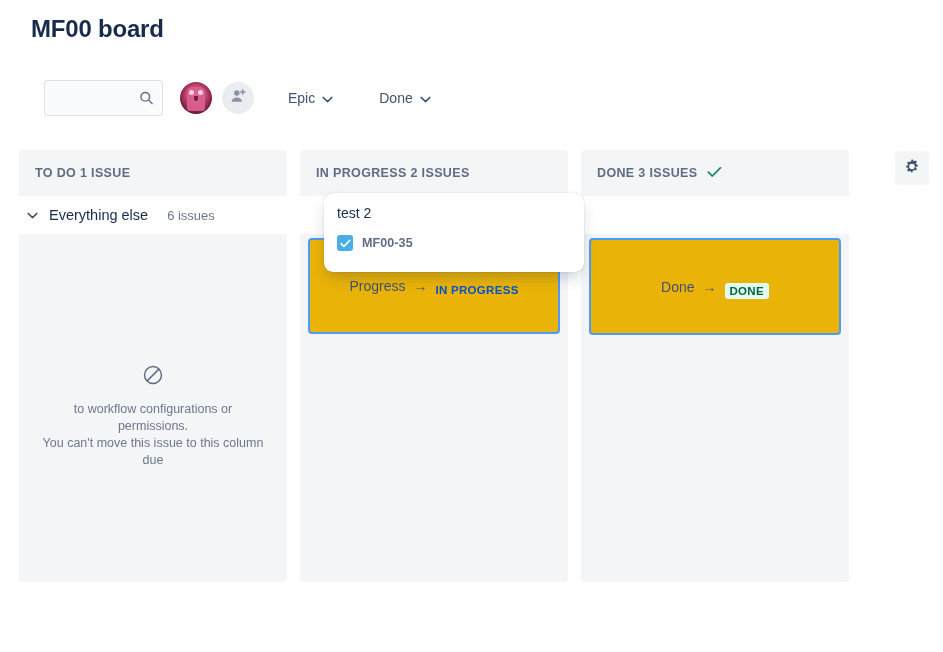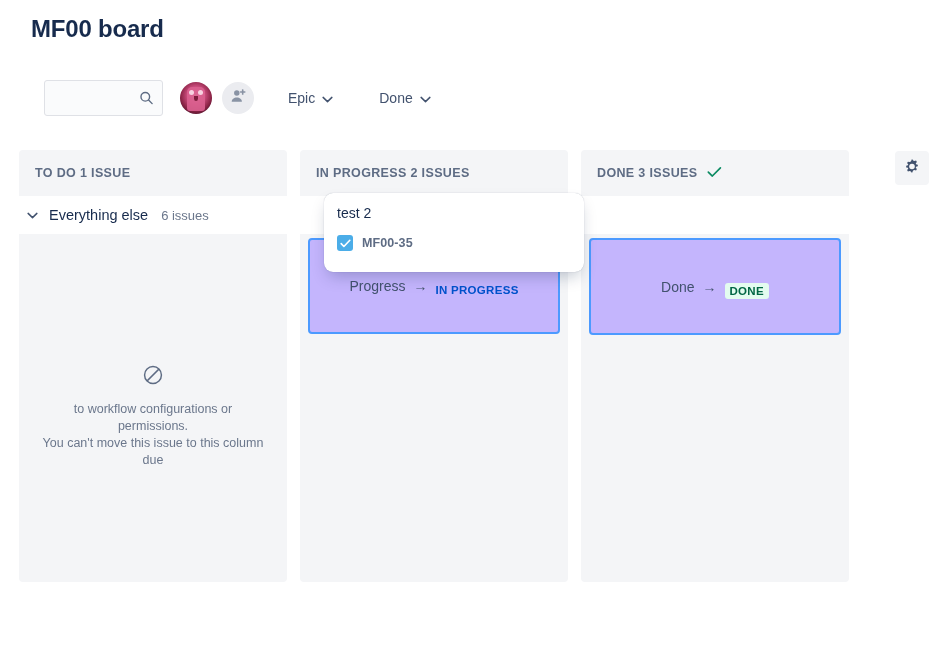--- a/index.html
+++ b/index.html
@@ -70,38 +70,38 @@
     display: flex; align-items: center; padding: 0 16px; gap: 10px;
   }
   .col-header-title {
     font-size: 12.5px; font-weight: 600; color: #5e6c84;
     text-transform: uppercase; letter-spacing: .35px; white-space: nowrap;
   }
 
   .swimlane-row { height: 38px; display: flex; align-items: center; gap: 11px; padding-left: 8px; }
   .swimlane-caret { display: flex; align-items: center; }
   .swimlane-name { font-size: 14.5px; color: #172b4d; font-weight: 400; }
-  .swimlane-count { font-size: 13px; color: #6b778c; margin-left: 2px; }
+  .swimlane-count { font-size: 13px; color: #6b778c; margin-left: 8px; }
 
   .col-bodies { display: flex; gap: 13px; }
   .col-body {
     width: 268px; flex: none; background: #f4f5f7; border-radius: 0 0 4px 4px;
     height: 348px; padding: 8px; position: relative;
   }
 
   .blocked-msg {
     display: flex; flex-direction: column; align-items: center; justify-content: flex-start;
     padding-top: 122px; height: 100%; gap: 11px;
   }
   .blocked-text {
     font-size: 12.5px; color: #6b778c; text-align: center; line-height: 17px; width: 232px;
   }
 
   .dropzone {
-    border: 2px solid #4c9aff; background: #c4b5fd; border-radius: 4px;
+    border: 2px solid #4c9aff; background: #eab308; border-radius: 4px;
     display: flex; align-items: center; justify-content: center;
     font-size: 14px; color: #42526e; gap: 8px;
   }
   .dz-inprogress { height: 96px; margin-top: -4px; }
   .dz-done { height: 97px; margin-top: -4px; }
   .dz-arrow { color: #42526e; font-size: 14px; line-height: 1; }
   .dz-status {
     font-size: 11.5px; font-weight: 700; letter-spacing: .3px;
     text-transform: uppercase;
     margin-top: 8px;

